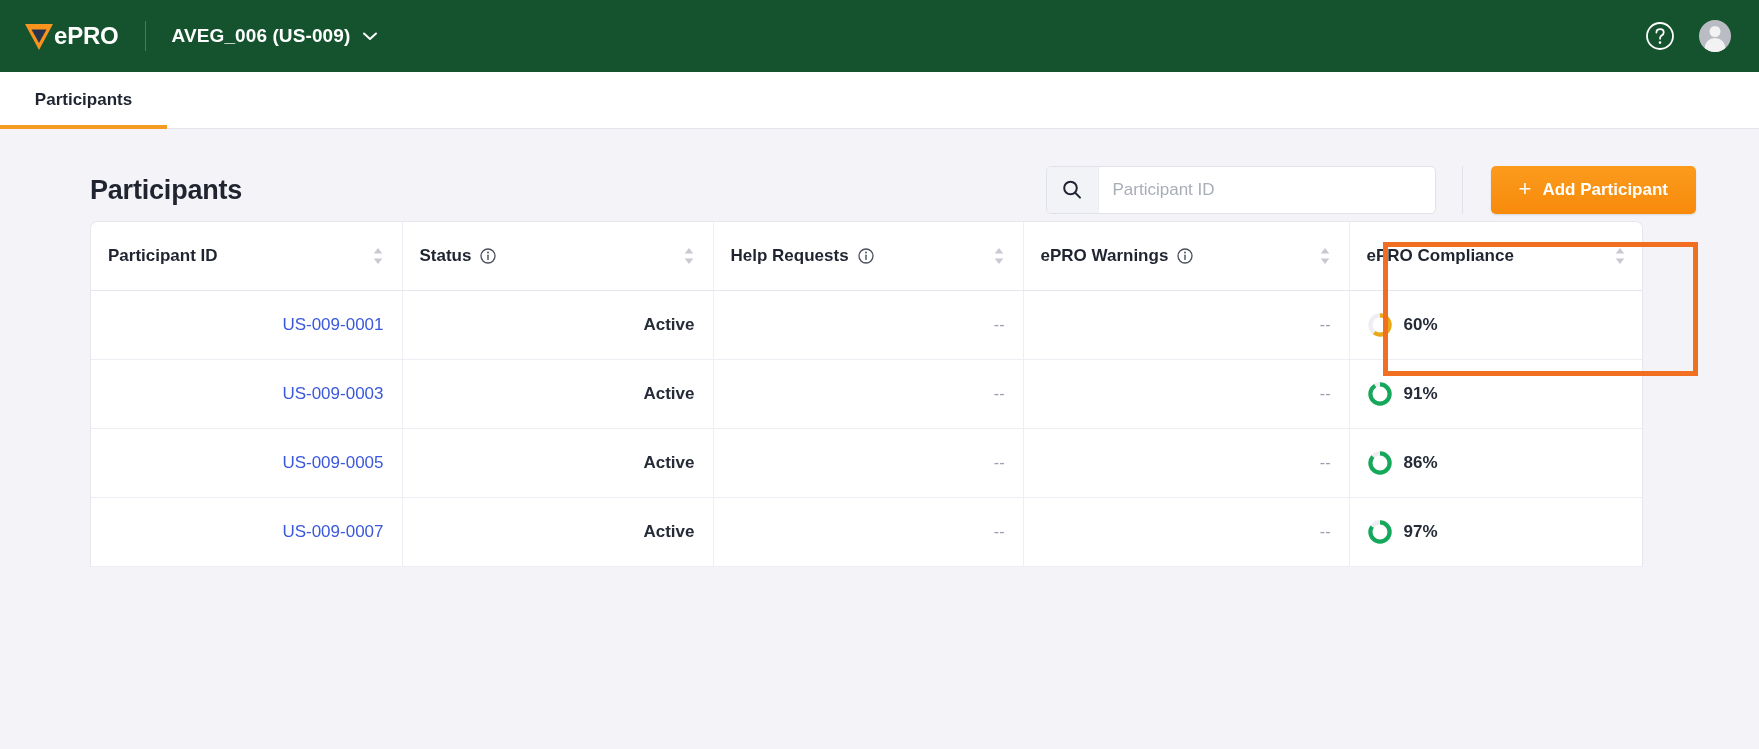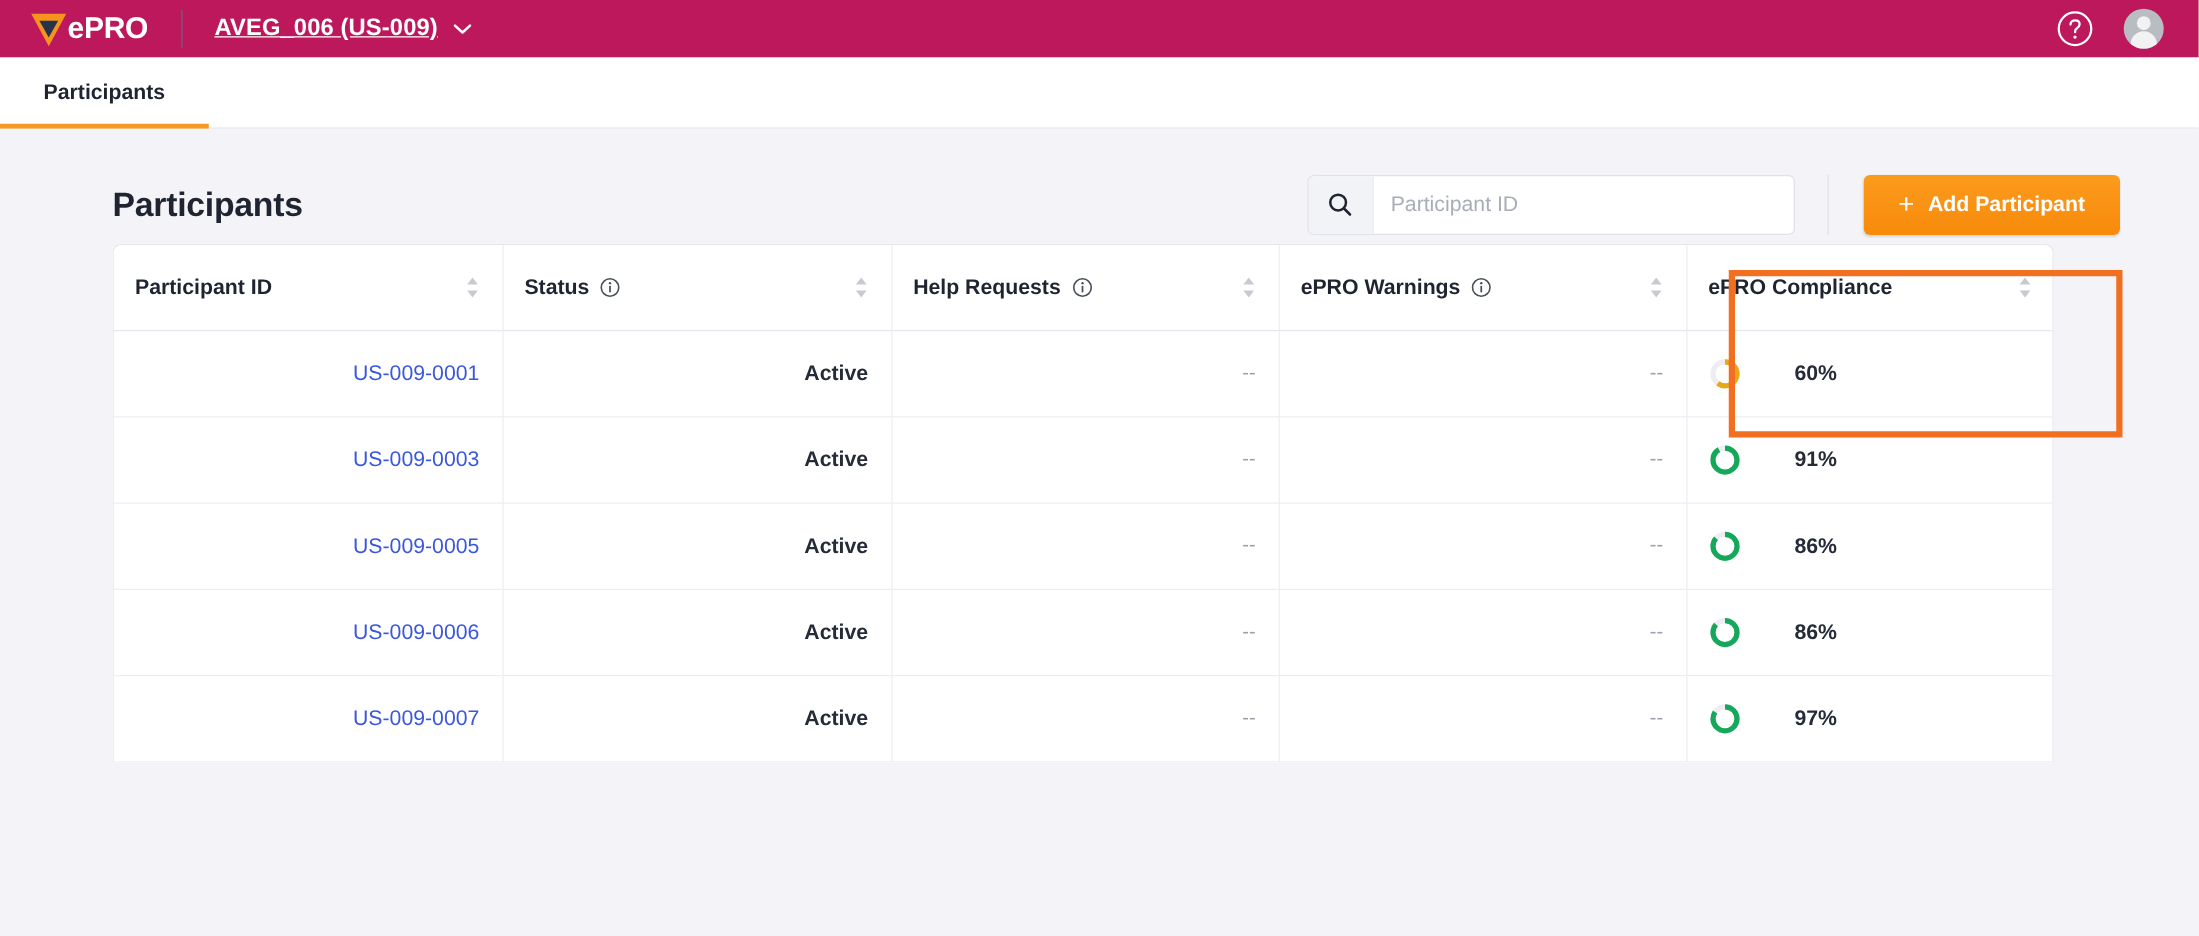--- a/index.html
+++ b/index.html
@@ -5,22 +5,22 @@
   * { box-sizing: border-box; margin: 0; padding: 0; }
   html, body {
     width: 1759px; height: 749px;
     font-family: "Liberation Sans", sans-serif;
     background: #f4f4f8;
     overflow: hidden;
   }
 
   
   .topbar {
-    height: 46px;
-    background: #be185d;
+    height: 72px;
+    background: #14532d;
     display: flex;
     align-items: center;
     padding: 0 28px 0 22px;
     position: relative;
   }
   .brand {
     display: flex;
     align-items: center;
     gap: 1px;
   }
@@ -41,21 +41,20 @@
     display: flex;
     align-items: center;
     gap: 12px;
     cursor: pointer;
   }
   .study-name {
     color: #ffffff;
     font-size: 19px;
     font-weight: bold;
     letter-spacing: 0.1px;
-    text-decoration: underline;
   }
   .chev { width: 16px; height: 10px; display:block; }
   .topbar-right {
     margin-left: auto;
     display: flex;
     align-items: center;
     gap: 24px;
   }
   .help-icon { width: 30px; height: 30px; display:block; cursor:pointer; }
   .avatar {
@@ -237,21 +236,21 @@
     color: #3a57dd;
     text-decoration: none;
     font-size: 17px;
     cursor: pointer;
   }
   .muted { color: #9aa0ad; font-size: 16px; }
   .status-cell { font-weight: bold; color: #262b38; }
 
   .compliance-cell { display: flex; align-items: center; gap: 11px; }
   .donut { width: 26px; height: 26px; display: block; flex: none; }
-  .pct { font-weight: bold; color: #262b38; font-size: 17px; margin-left: 32px; }
+  .pct { font-weight: bold; color: #262b38; font-size: 17px; }
 </style>
 </head>
 <body>
 
 <div class="topbar">
   <div class="brand">
     <svg class="logo-mark" viewBox="0 0 34 34">
       <path d="M3 5 L31 5 L17 31 Z" fill="#f7941e"></path>
       <path d="M9.5 10.5 L24.5 10.5 L17 24 Z" fill="#26334d"></path>
     </svg>
@@ -431,35 +430,20 @@
               <div class="compliance-cell">
                 <svg class="donut" viewBox="0 0 26 26">
                   <circle cx="13" cy="13" r="9.6" fill="none" stroke="#ededf2" stroke-width="4.2"></circle>
                   <circle cx="13" cy="13" r="9.6" fill="none" stroke="#16a85a" stroke-width="4.2" stroke-linecap="butt" stroke-dasharray="51.87 8.44" transform="rotate(-90 13 13)"></circle>
                 </svg>
                 <span class="pct">86%</span>
               </div>
             </td>
           </tr>
           <tr>
-            <td><a class="pid-link">US-009-0006</a></td>
-            <td class="status-cell">Active</td>
-            <td class="muted">--</td>
-            <td class="muted">--</td>
-            <td>
-              <div class="compliance-cell">
-                <svg class="donut" viewBox="0 0 26 26">
-                  <circle cx="13" cy="13" r="9.6" fill="none" stroke="#ededf2" stroke-width="4.2"></circle>
-                  <circle cx="13" cy="13" r="9.6" fill="none" stroke="#16a85a" stroke-width="4.2" stroke-linecap="butt" stroke-dasharray="51.87 8.44" transform="rotate(-90 13 13)"></circle>
-                </svg>
-                <span class="pct">86%</span>
-              </div>
-            </td>
-          </tr>
-          <tr>
             <td><a class="pid-link">US-009-0007</a></td>
             <td class="status-cell">Active</td>
             <td class="muted">--</td>
             <td class="muted">--</td>
             <td>
               <div class="compliance-cell">
                 <svg class="donut" viewBox="0 0 26 26">
                   <circle cx="13" cy="13" r="9.6" fill="none" stroke="#ededf2" stroke-width="4.2"></circle>
                   <circle cx="13" cy="13" r="9.6" fill="none" stroke="#16a85a" stroke-width="4.2" stroke-linecap="butt" stroke-dasharray="50.67 9.65" transform="rotate(-90 13 13)"></circle>
                 </svg>

